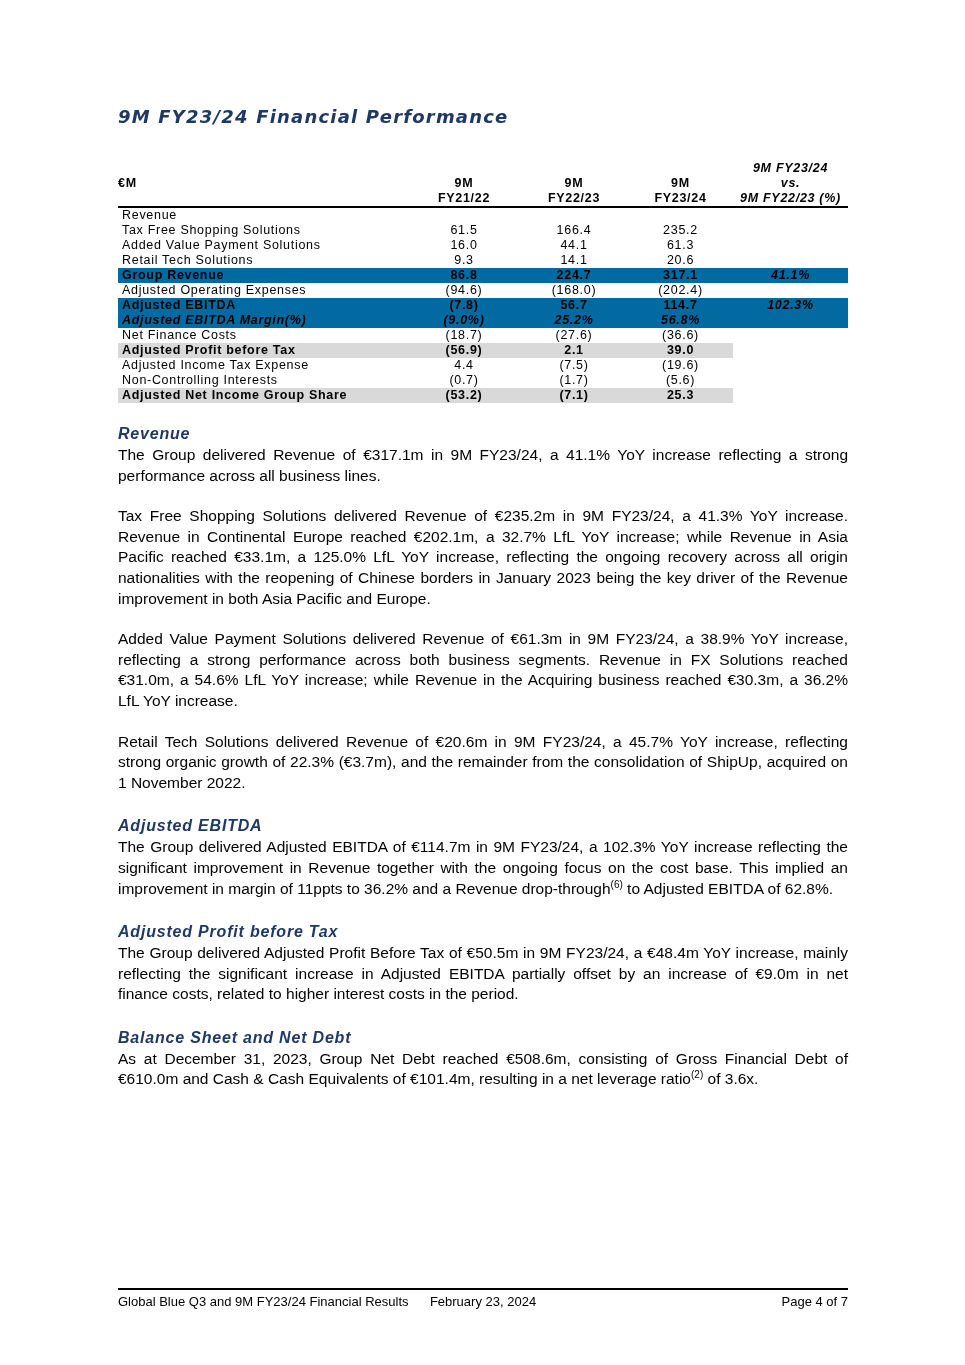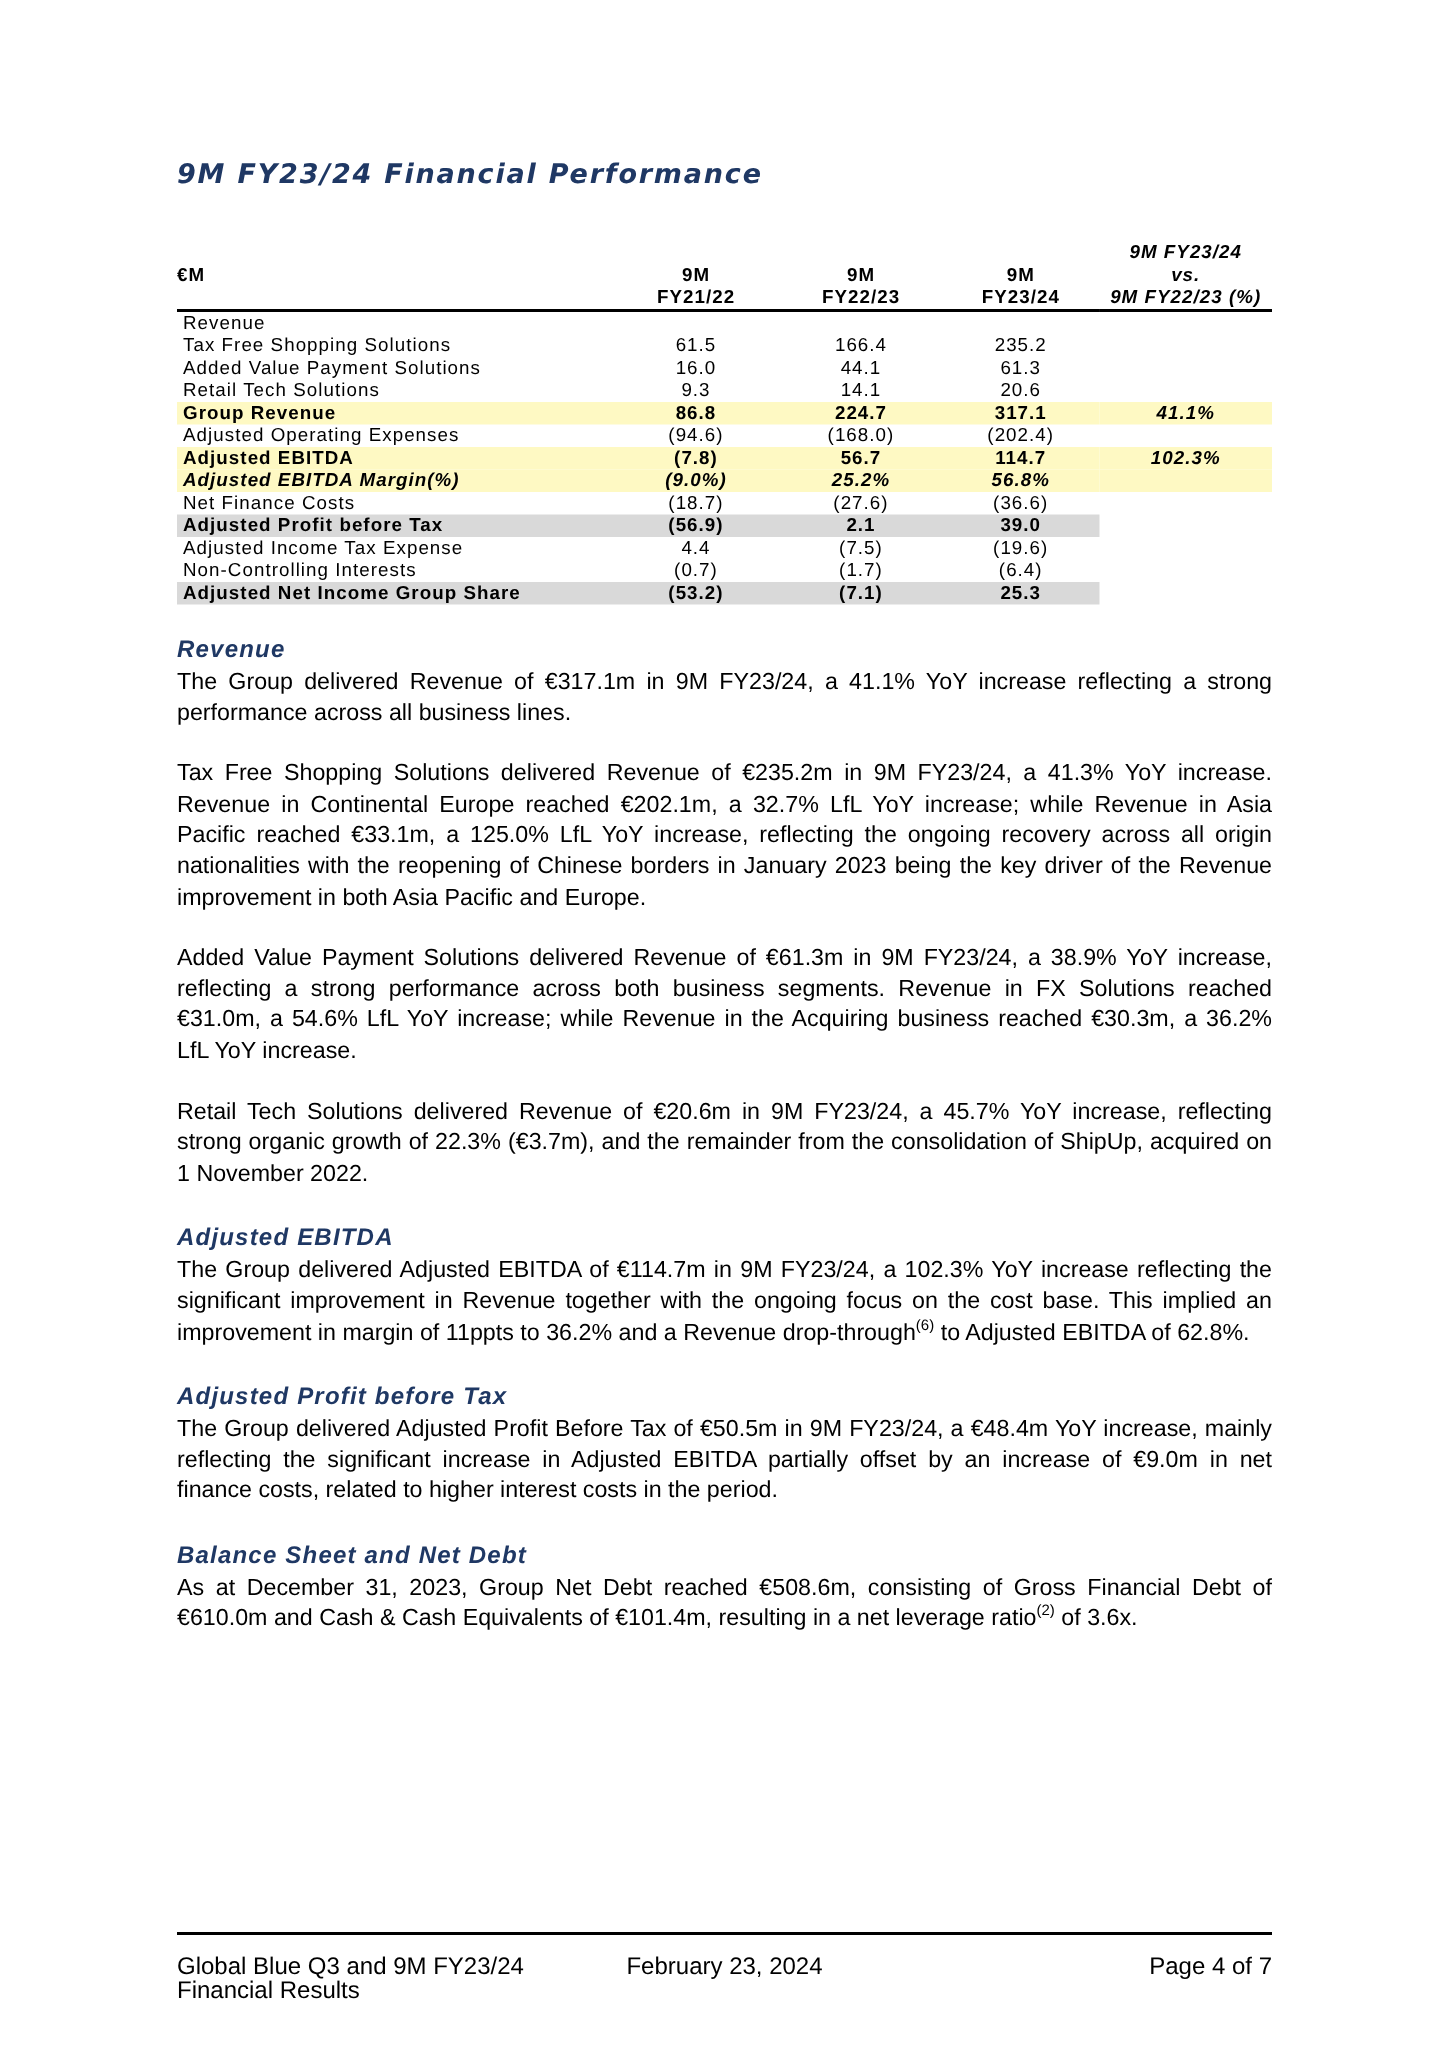--- a/index.html
+++ b/index.html
@@ -31,41 +31,41 @@
   }
   table.fin th.lbl { text-align: left; padding-bottom: 15px; }
   table.fin th.num { text-align: center; }
   table.fin th.pct-h { text-align: center; font-style: italic; }
   table.fin tbody td { height: 15px; line-height: 15px; padding: 0; }
   table.fin td.lbl { text-align: left; padding-left: 4px; }
   table.fin td.num { text-align: center; }
   table.fin td.pct { text-align: center; font-style: italic; font-weight: bold; }
   tr.bold td { font-weight: bold; }
   tr.italic td { font-style: italic; }
-  tr.full td { background: #fef9c3; }
+  tr.full td { background: #0369a1; }
   tr.partial td:nth-child(-n+4) { background: #D9D9D9; }
 
   h2.section-heading {
     margin: 24px 0 2px 0;
     font-size: 16px; font-style: italic; font-weight: bold;
     color: #1F3864; letter-spacing: 0.8px;
   }
   #sections h2.section-heading:first-child { margin-top: 22px; }
   #sections p {
     margin: 0 0 20px 0;
     font-size: 15.5px; line-height: 20.6px;
     text-align: justify;
   }
   #sections p sup { font-size: 10px; line-height: 0; vertical-align: super; }
 
   .footer {
     position: absolute; left: 118px; top: 1288px; width: 730px;
-    border-top: 2px solid #000; padding-top: 14px;
+    border-top: 2px solid #000; padding-top: 4px;
     display: grid; grid-template-columns: 1fr auto 1fr;
-    font-size: 16px; line-height: 16px;
+    font-size: 13px; line-height: 16px;
   }
   .footer .f-center { text-align: center; }
   .footer .f-right { text-align: right; }
 </style>
 </head>
 <body>
 
 <div class="page">
 
   <h1 class="page-title">9M FY23/24 Financial Performance</h1>
@@ -175,21 +175,21 @@
           <td class="lbl">Adjusted Income Tax Expense</td>
           <td class="num">4.4</td>
           <td class="num">(7.5)</td>
           <td class="num">(19.6)</td>
           <td class="pct"></td>
         </tr>
         <tr class="">
           <td class="lbl">Non-Controlling Interests</td>
           <td class="num">(0.7)</td>
           <td class="num">(1.7)</td>
-          <td class="num">(6.4)</td>
+          <td class="num">(5.6)</td>
           <td class="pct"></td>
         </tr>
         <tr class="bold partial">
           <td class="lbl">Adjusted Net Income Group Share</td>
           <td class="num">(53.2)</td>
           <td class="num">(7.1)</td>
           <td class="num">25.3</td>
           <td class="pct"></td>
         </tr>
       </tbody>

